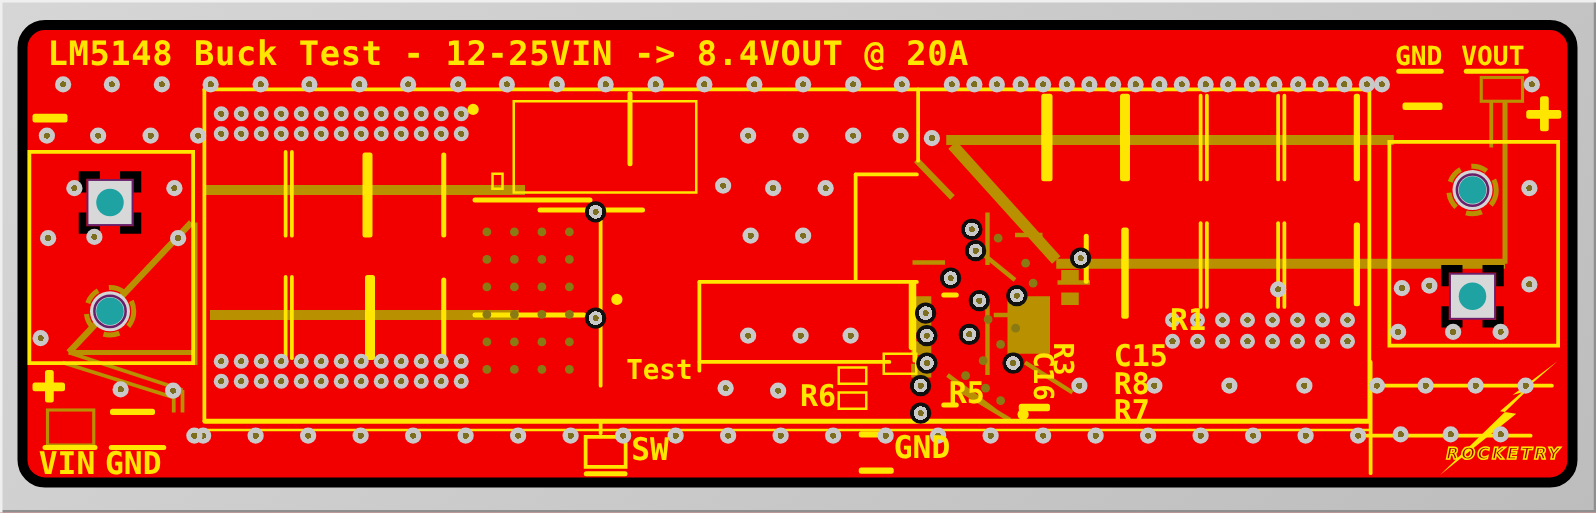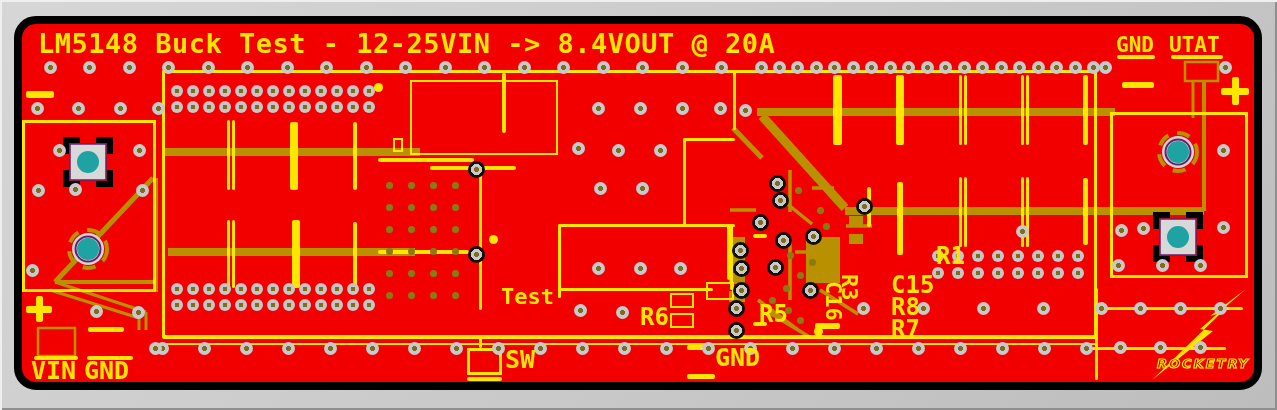--- a/index.html
+++ b/index.html
@@ -88,21 +88,21 @@
     </g>
 
     <g fill="#ffe600">
       <polygon points="1246,289 1210,316 1221,313 1152,380 1213,331 1200,329"></polygon>
     </g>
   </svg>
 
   <div class="silk" style="left:38px;top:30px;font-size:27px;letter-spacing:.5px">LM5148 Buck Test - 12-25VIN -&gt; 8.4VOUT @ 20A</div>
 
   <div class="silk" style="left:1116px;top:35px;font-size:21px">GND</div>
-  <div class="silk" style="left:1169px;top:35px;font-size:21px">UTAT</div>
+  <div class="silk" style="left:1169px;top:35px;font-size:21px">VOUT</div>
 
   <div class="silk" style="left:31px;top:358px;font-size:25px">VIN</div>
   <div class="silk" style="left:84px;top:358px;font-size:25px">GND</div>
 
   <div class="silk" style="left:505px;top:347px;font-size:25px">SW</div>
   <div class="silk" style="left:715px;top:345px;font-size:25px">GND</div>
 
   <div class="silk" style="left:501px;top:286px;font-size:22px">Test</div>
 
   <div class="silk" style="left:640px;top:305px;font-size:24px">R6</div>

